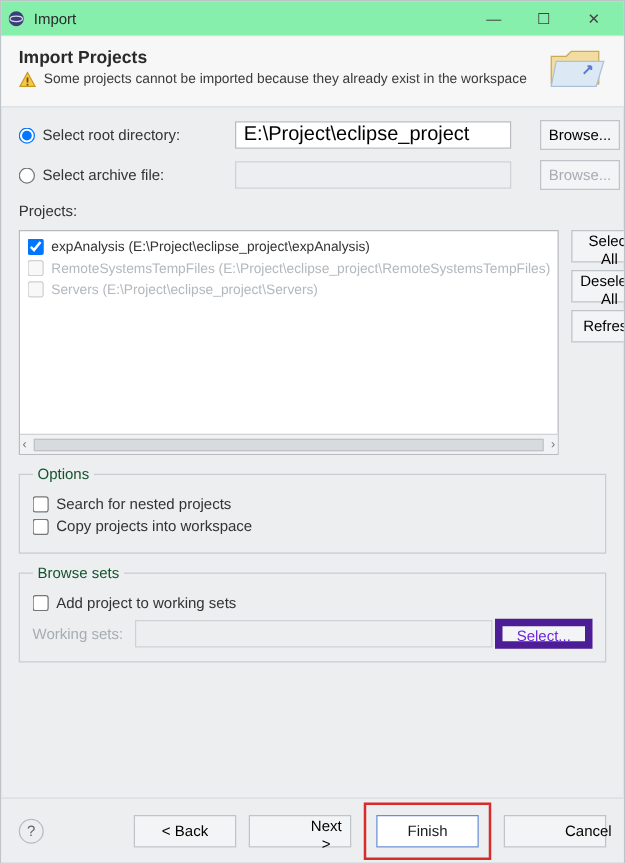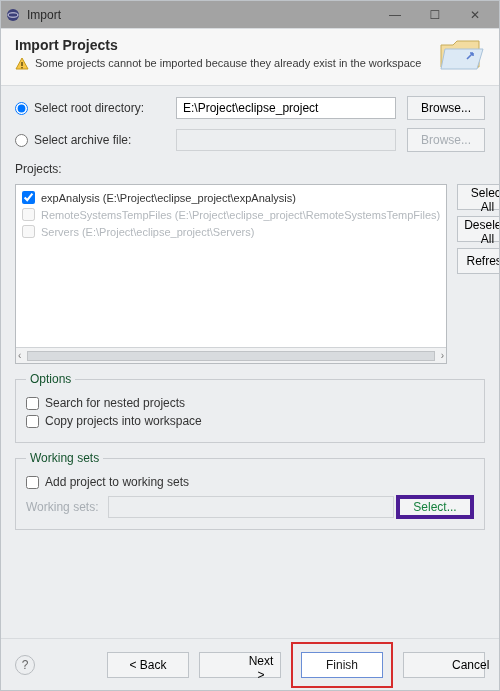--- a/index.html
+++ b/index.html
@@ -4,46 +4,46 @@
 <style>
   * { box-sizing: border-box; font-family: "Segoe UI", Tahoma, sans-serif; }
   html,body { margin:0; padding:0; background:#eceef0; }
   .window {
     width:500px; height:691px; background:#eceef0; border:1px solid #bfc4c9;
     display:flex; flex-direction:column; position:relative;
   }
   
   .titlebar {
     height:28px; display:flex; align-items:center; padding:0 4px;
-    background:#a3a3a3; border-bottom:1px solid #d8dbde; font-size:12px;
+    background:#86efac; border-bottom:1px solid #d8dbde; font-size:12px;
   }
   .titlebar .app-icon { width:16px; height:16px; margin-right:6px;
     display:flex; align-items:center; justify-content:center; }
   .titlebar .title { flex:1; color:#2a2a2a; }
   .titlebar .win-btn { width:40px; height:28px; display:flex; align-items:center;
     justify-content:center; font-size:12px; color:#444; }
 
   
   .header {
     background:#f7f7f7; padding:8px 14px 10px 14px; border-bottom:1px solid #d8dbde;
     display:flex; align-items:flex-start;
   }
   .header-left { flex:1; }
   .header h1 { margin:0 0 4px 0; font-size:14px; font-weight:600; color:#2a2a2a; }
   .header .msg { display:flex; align-items:flex-start; gap:6px; font-size:11px; color:#3a3a3a; }
   .header .banner-icon { width:48px; height:38px; margin-left:10px; }
 
   .body { flex:1; padding:10px 14px 4px 14px; display:flex; flex-direction:column; gap:8px; font-size:12px; color:#333; overflow:hidden; }
 
   
-  .dir-row { display:flex; align-items:center; gap:11px; }
+  .dir-row { display:flex; align-items:center; gap:23px; }
   .dir-row label { display:flex; align-items:center; gap:6px; min-width:150px; font-size:12px; }
   .dir-row input[type=radio] { margin:0; }
   .dir-row .text-field {
-    flex:1; height:22px; border:1px solid #b8bcc0; background:#fff; font-size:12px; padding:2px 6px;
+    flex:1; height:22px; border:1px solid #b8bcc0; background:#fff; font-size:16px; padding:2px 6px;
   }
   .dir-row .text-field.disabled { background:#eceef0; color:#9aa0a6; border-color:#cfd2d5;}
   .dir-row .browse-btn {
     width:78px; height:24px; font-size:12px; background:#f3f4f5; border:1px solid #bfc4c9;
   }
   .dir-row .browse-btn.disabled { color:#a7adb3; }
 
   .section-label { font-size:12px; margin-top:2px; }
 
   
@@ -64,22 +64,22 @@
   fieldset {
     border:1px solid #c9ccd0; padding:6px 10px 10px 10px; margin:0;
   }
   legend { font-size:12px; padding:0 4px; color:#14532d; }
   .chk-row { display:flex; align-items:center; gap:6px; font-size:12px; margin:4px 0; }
   .chk-row input { margin:0; }
 
   .ws-row { display:flex; align-items:center; gap:2px; margin-top:6px;}
   .ws-row .ws-label { width:80px; font-size:12px; color:#a7adb3;}
   .ws-row .ws-field { flex:1; height:22px; border:1px solid #cfd2d5; background:#eceef0;}
-  .ws-row .ws-btn { width:78px; height:24px; font-size:12px; color:#15803d;
-    background:#f3f4f5; border:4px solid #4c1d95;}
+  .ws-row .ws-btn { width:78px; height:24px; font-size:12px; color:#6d28d9;
+    background:#f3f4f5; border:6px solid #4c1d95;}
 
   
   .footer {
     border-top:1px solid #d8dbde; height:52px; display:flex; align-items:center;
     padding:0 14px; gap:10px; background:#eceef0;
   }
   .footer .help-icon { width:20px; height:20px; border:1px solid #b8bcc0; border-radius:50%;
     display:flex; align-items:center; justify-content:center; font-size:12px; color:#666;}
   .footer .spacer { flex:1; }
   .footer .wiz-btn {
@@ -191,21 +191,21 @@
         <input type="checkbox" style="">
         <span>Search for nested projects</span>
       </label>
       <label class="chk-row">
         <input type="checkbox" style="">
         <span>Copy projects into workspace</span>
       </label>
     </fieldset>
 
     <fieldset>
-      <legend>Working sets</legend>
+      <legend>Browse sets</legend>
       <label class="chk-row">
         <input type="checkbox" style="">
         <span>Add project to working sets</span>
       </label>
       <div class="ws-row">
         <span class="ws-label">Working sets:</span>
         <div class="ws-field"></div>
         <button class="ws-btn" disabled="">Select...</button>
       </div>
     </fieldset>

